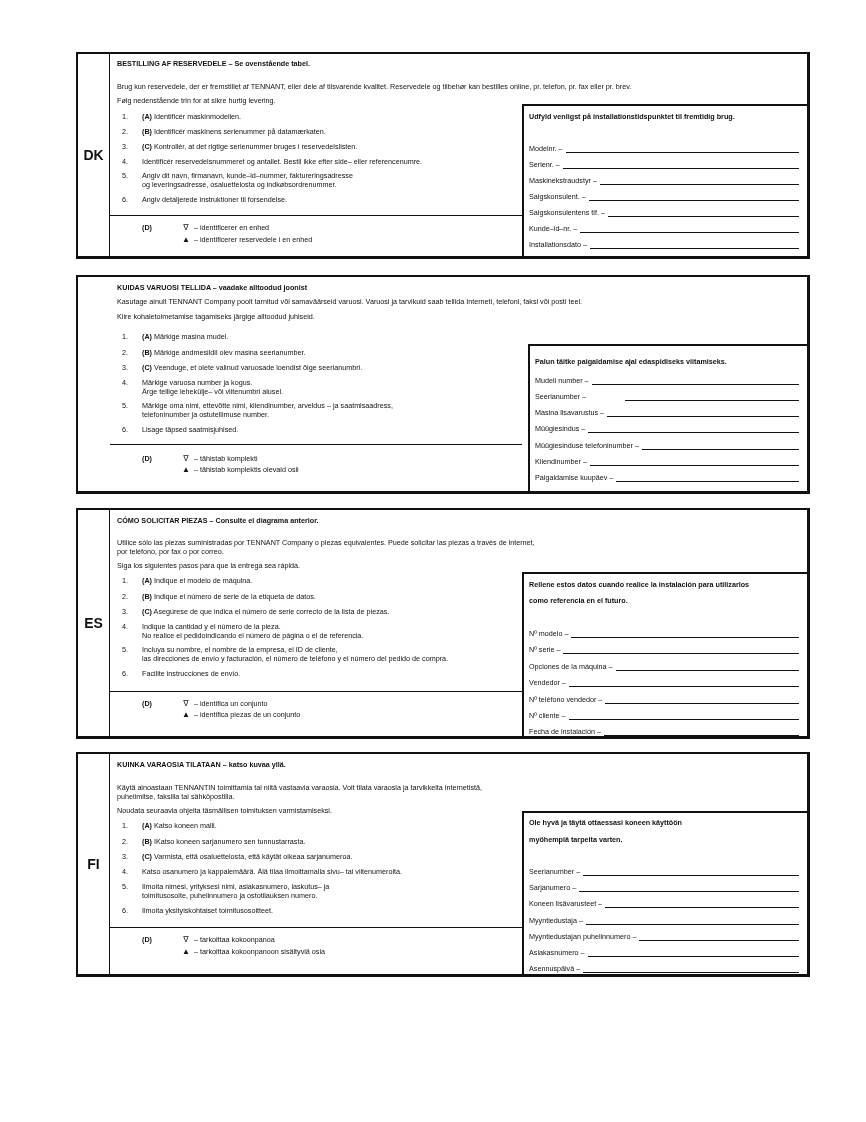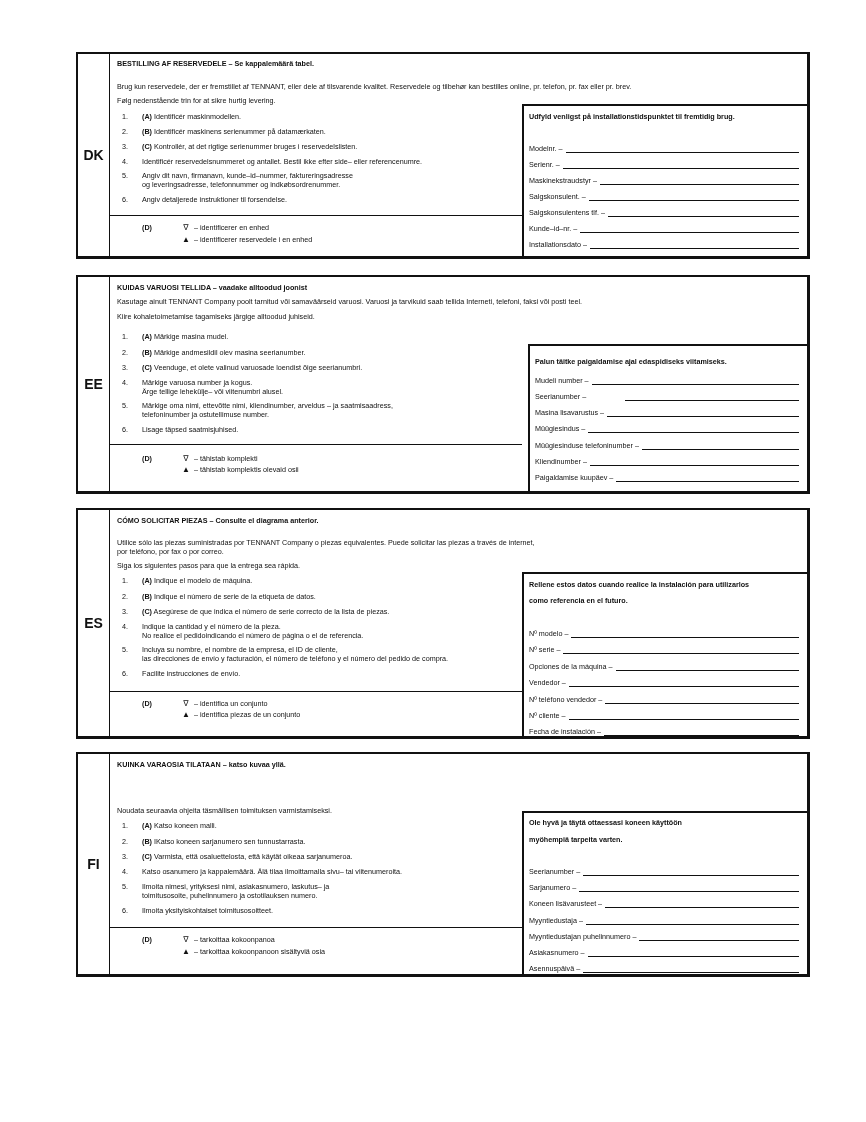--- a/index.html
+++ b/index.html
@@ -16,35 +16,35 @@
   .form-row .lbl { white-space:nowrap; padding-right:3px; }
   .form-row .line { flex:1; border-bottom:1px solid #111; height:6px; }
   .legend-tri { display:inline-block; width:12px; text-align:center; font-size:8px; }
 </style>
 </head>
 <body>
 
 <div class="box" style="top:52px;height:207px;">
   <div class="lang">DK</div>
   <div class="content">
-    <div class="t" style="left:7px;top:5px;"><span class="b">BESTILLING AF RESERVEDELE</span><span class="b"> – Se kappalemäärä tabel.</span></div>
+    <div class="t" style="left:7px;top:5px;"><span class="b">BESTILLING AF RESERVEDELE</span><span class="b"> – Se ovenstående tabel.</span></div>
     <div class="t" style="left:7px;top:28px;">Brug kun reservedele, der er fremstillet af TENNANT, eller dele af tilsvarende kvalitet. Reservedele og tilbehør kan bestilles online, pr. telefon, pr. fax eller pr. brev.</div>
     <div class="t" style="left:7px;top:42px;">Følg nedenstående trin for at sikre hurtig levering.</div>
 
     <div>
       <div class="num" style="left:12px;top:58px;">1.</div>
       <div class="t" style="left:32px;top:58px;"><span class="b">(A)</span><span> Identificér maskinmodellen.</span></div>
       <div class="num" style="left:12px;top:73px;">2.</div>
       <div class="t" style="left:32px;top:73px;"><span class="b">(B)</span><span> Identificér maskinens serienummer på datamærkaten.</span></div>
       <div class="num" style="left:12px;top:88px;">3.</div>
       <div class="t" style="left:32px;top:88px;"><span class="b">(C)</span><span> Kontrollér, at det rigtige serienummer bruges i reservedelslisten.</span></div>
       <div class="num" style="left:12px;top:103px;">4.</div>
       <div class="t" style="left:32px;top:103px;"><span>Identificér reservedelsnummeret og antallet. Bestil ikke efter side– eller referencenumre.</span></div>
       <div class="num" style="left:12px;top:117px;">5.</div>
-      <div class="t" style="left:32px;top:117px;"><span>Angiv dit navn, firmanavn, kunde–id–nummer, faktureringsadresse</span><br><span>og leveringsadresse, telefonnummer og indkøbsordrenummer.</span></div>
+      <div class="t" style="left:32px;top:117px;"><span>Angiv dit navn, firmanavn, kunde–id–nummer, faktureringsadresse</span><br><span>og leveringsadresse, osaluettelosta og indkøbsordrenummer.</span></div>
       <div class="num" style="left:12px;top:141px;">6.</div>
       <div class="t" style="left:32px;top:141px;"><span>Angiv detaljerede instruktioner til forsendelse.</span></div>
     </div>
 
     <div class="sep" style="left:0;top:161px;width:412px;"></div>
     <div>
       <div class="t b" style="left:32px;top:169px;">(D)</div>
       <div class="t" style="left:70px;top:169px;"><span class="legend-tri">∇</span> <span>– identificerer en enhed</span></div>
       <div class="t" style="left:70px;top:181px;"><span class="legend-tri">▲</span> <span>– identificerer reservedele i en enhed</span></div>
     </div>
@@ -77,21 +77,20 @@
         </div>
       <div class="form-row" style="top:134px;">
           <span class="lbl">Installationsdato –</span>
           <span class="line"></span>
         </div>
     </div>
   </div>
 </div>
 
 <div class="box" style="top:275px;height:219px;">
-  <div class="lang">EE</div>
   <div class="content">
     <div class="t" style="left:7px;top:6px;"><span class="b">KUIDAS VARUOSI TELLIDA</span><span class="b"> – vaadake alltoodud joonist</span></div>
     <div class="t" style="left:7px;top:20px;">Kasutage ainult TENNANT Company poolt tarnitud või samaväärseid varuosi. Varuosi ja tarvikuid saab tellida Interneti, telefoni, faksi või posti teel.</div>
     <div class="t" style="left:7px;top:35px;">Kiire kohaletoimetamise tagamiseks järgige alltoodud juhiseid.</div>
 
     <div>
       <div class="num" style="left:12px;top:55px;">1.</div>
       <div class="t" style="left:32px;top:55px;"><span class="b">(A)</span><span> Märkige masina mudel.</span></div>
       <div class="num" style="left:12px;top:71px;">2.</div>
       <div class="t" style="left:32px;top:71px;"><span class="b">(B)</span><span> Märkige andmesildil olev masina seerianumber.</span></div>
@@ -207,20 +206,21 @@
           <span class="line"></span>
         </div>
     </div>
   </div>
 </div>
 
 <div class="box" style="top:752px;height:225px;">
   <div class="lang">FI</div>
   <div class="content">
     <div class="t" style="left:7px;top:6px;"><span class="b">KUINKA VARAOSIA TILATAAN</span><span class="b"> – katso kuvaa yllä.</span></div>
+    <div class="t" style="left:7px;top:29px;"><span>Käytä ainoastaan TENNANTIN toimittamia tai niitä vastaavia varaosia. Voit tilata varaosia ja tarvikkeita internetistä,</span><br><span>puhelimitse, faksilla tai sähköpostilla.</span></div>
     <div class="t" style="left:7px;top:52px;">Noudata seuraavia ohjeita täsmällisen toimituksen varmistamiseksi.</div>
 
     <div>
       <div class="num" style="left:12px;top:67px;">1.</div>
       <div class="t" style="left:32px;top:67px;"><span class="b">(A)</span><span> Katso koneen malli.</span></div>
       <div class="num" style="left:12px;top:83px;">2.</div>
       <div class="t" style="left:32px;top:83px;"><span class="b">(B)</span><span> IKatso koneen sarjanumero sen tunnustarrasta.</span></div>
       <div class="num" style="left:12px;top:98px;">3.</div>
       <div class="t" style="left:32px;top:98px;"><span class="b">(C)</span><span> Varmista, että osaluettelosta, että käytät oikeaa sarjanumeroa.</span></div>
       <div class="num" style="left:12px;top:113px;">4.</div>

